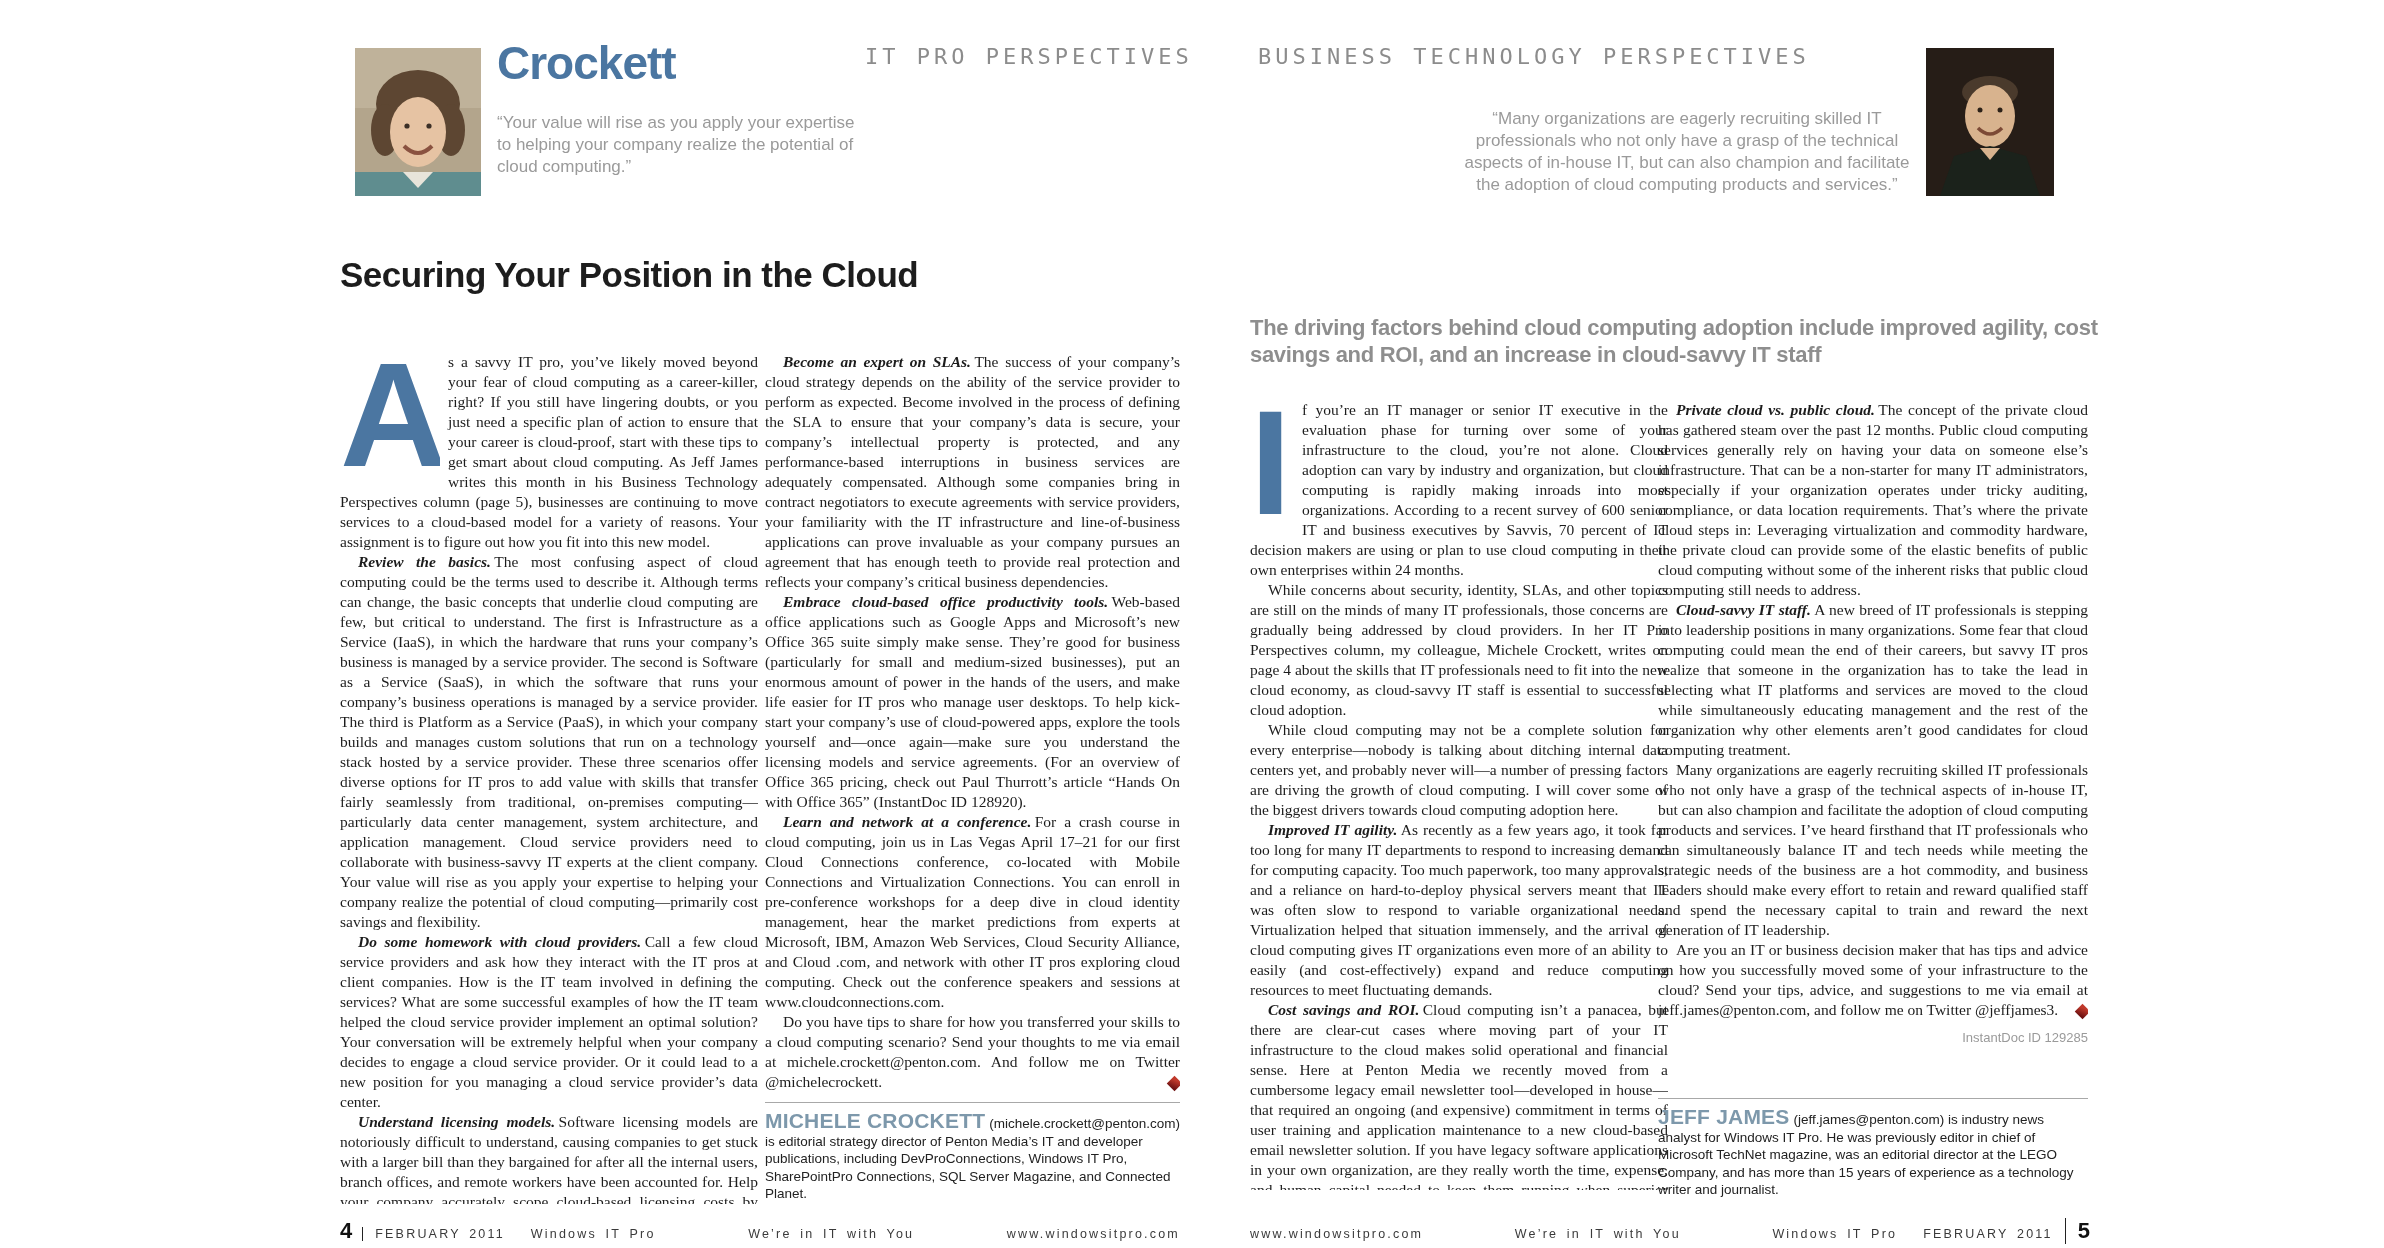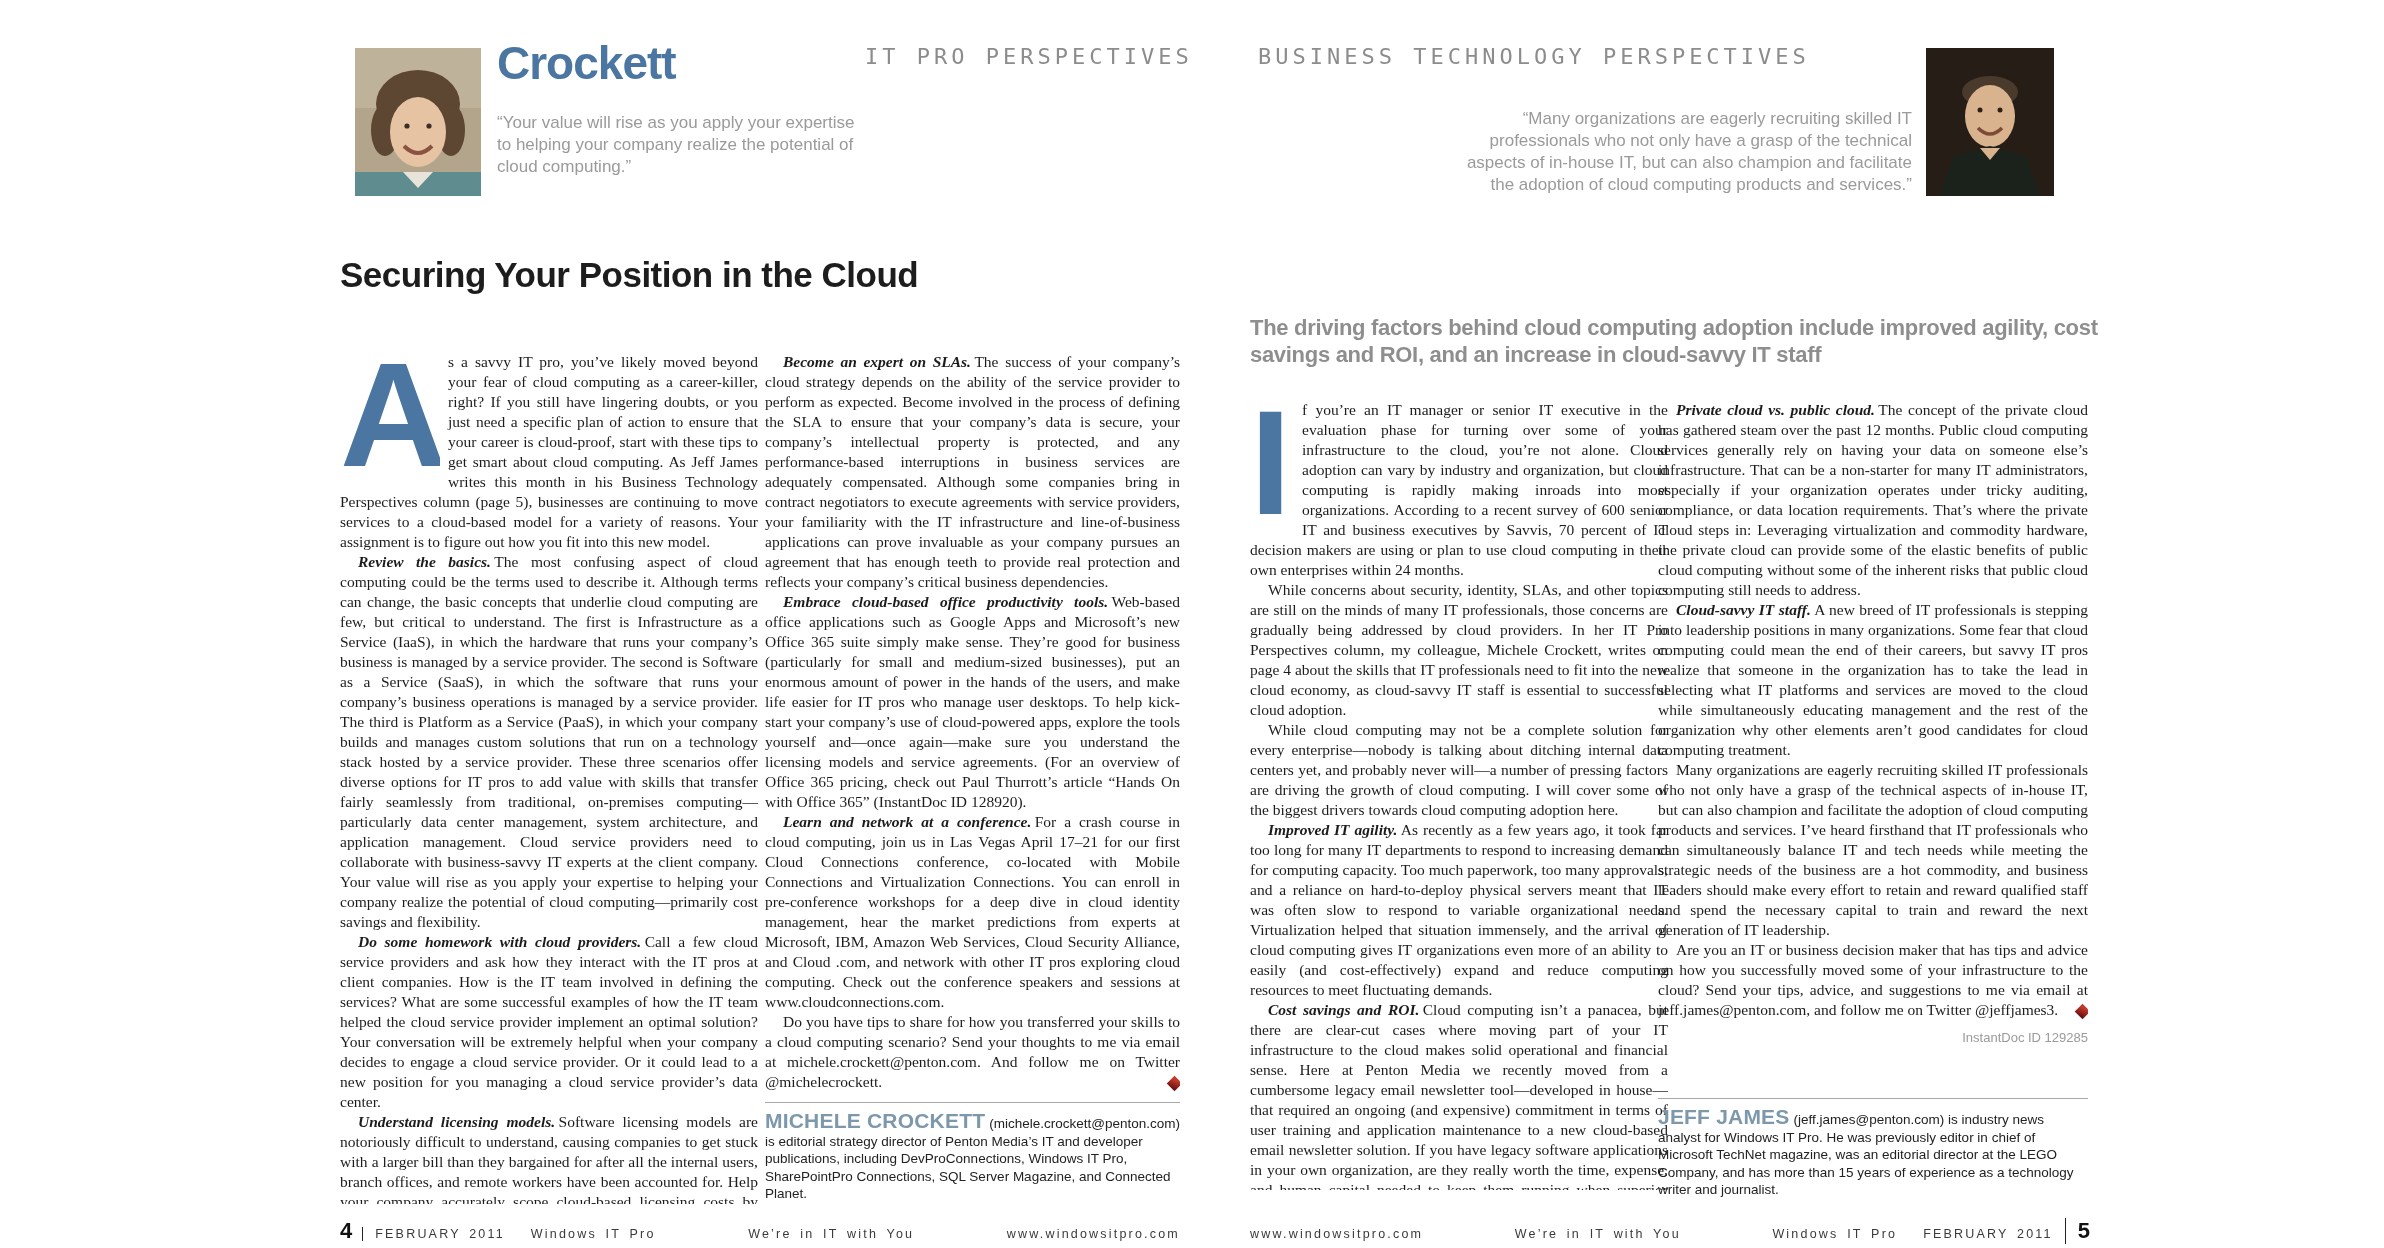--- a/index.html
+++ b/index.html
@@ -11,21 +11,21 @@
   .photo svg { display:block; width:100%; height:100%; }
 
   .columnist-name {
     position:absolute; font-family:"Liberation Sans", sans-serif;
     font-weight:bold; font-size:46px; letter-spacing:-1px; color:#4b76a1;
   }
   .quote {
     position:absolute; font-family:"Liberation Sans", sans-serif;
     font-size:17px; line-height:22px; color:#9a9a9a;
   }
-  .quote.right { text-align:right; }
+  .quote.right { text-align:center; }
 
   .eyebrow {
     position:absolute; font-family:"DejaVu Sans Mono", monospace;
     font-size:22px; letter-spacing:4px; color:#8c8c8c; white-space:nowrap;
   }
 
   .headline {
     position:absolute; margin:0; font-family:"Liberation Sans", sans-serif;
     font-weight:bold; font-size:35px; letter-spacing:-0.5px; color:#1d1d1d; white-space:nowrap;
   }

